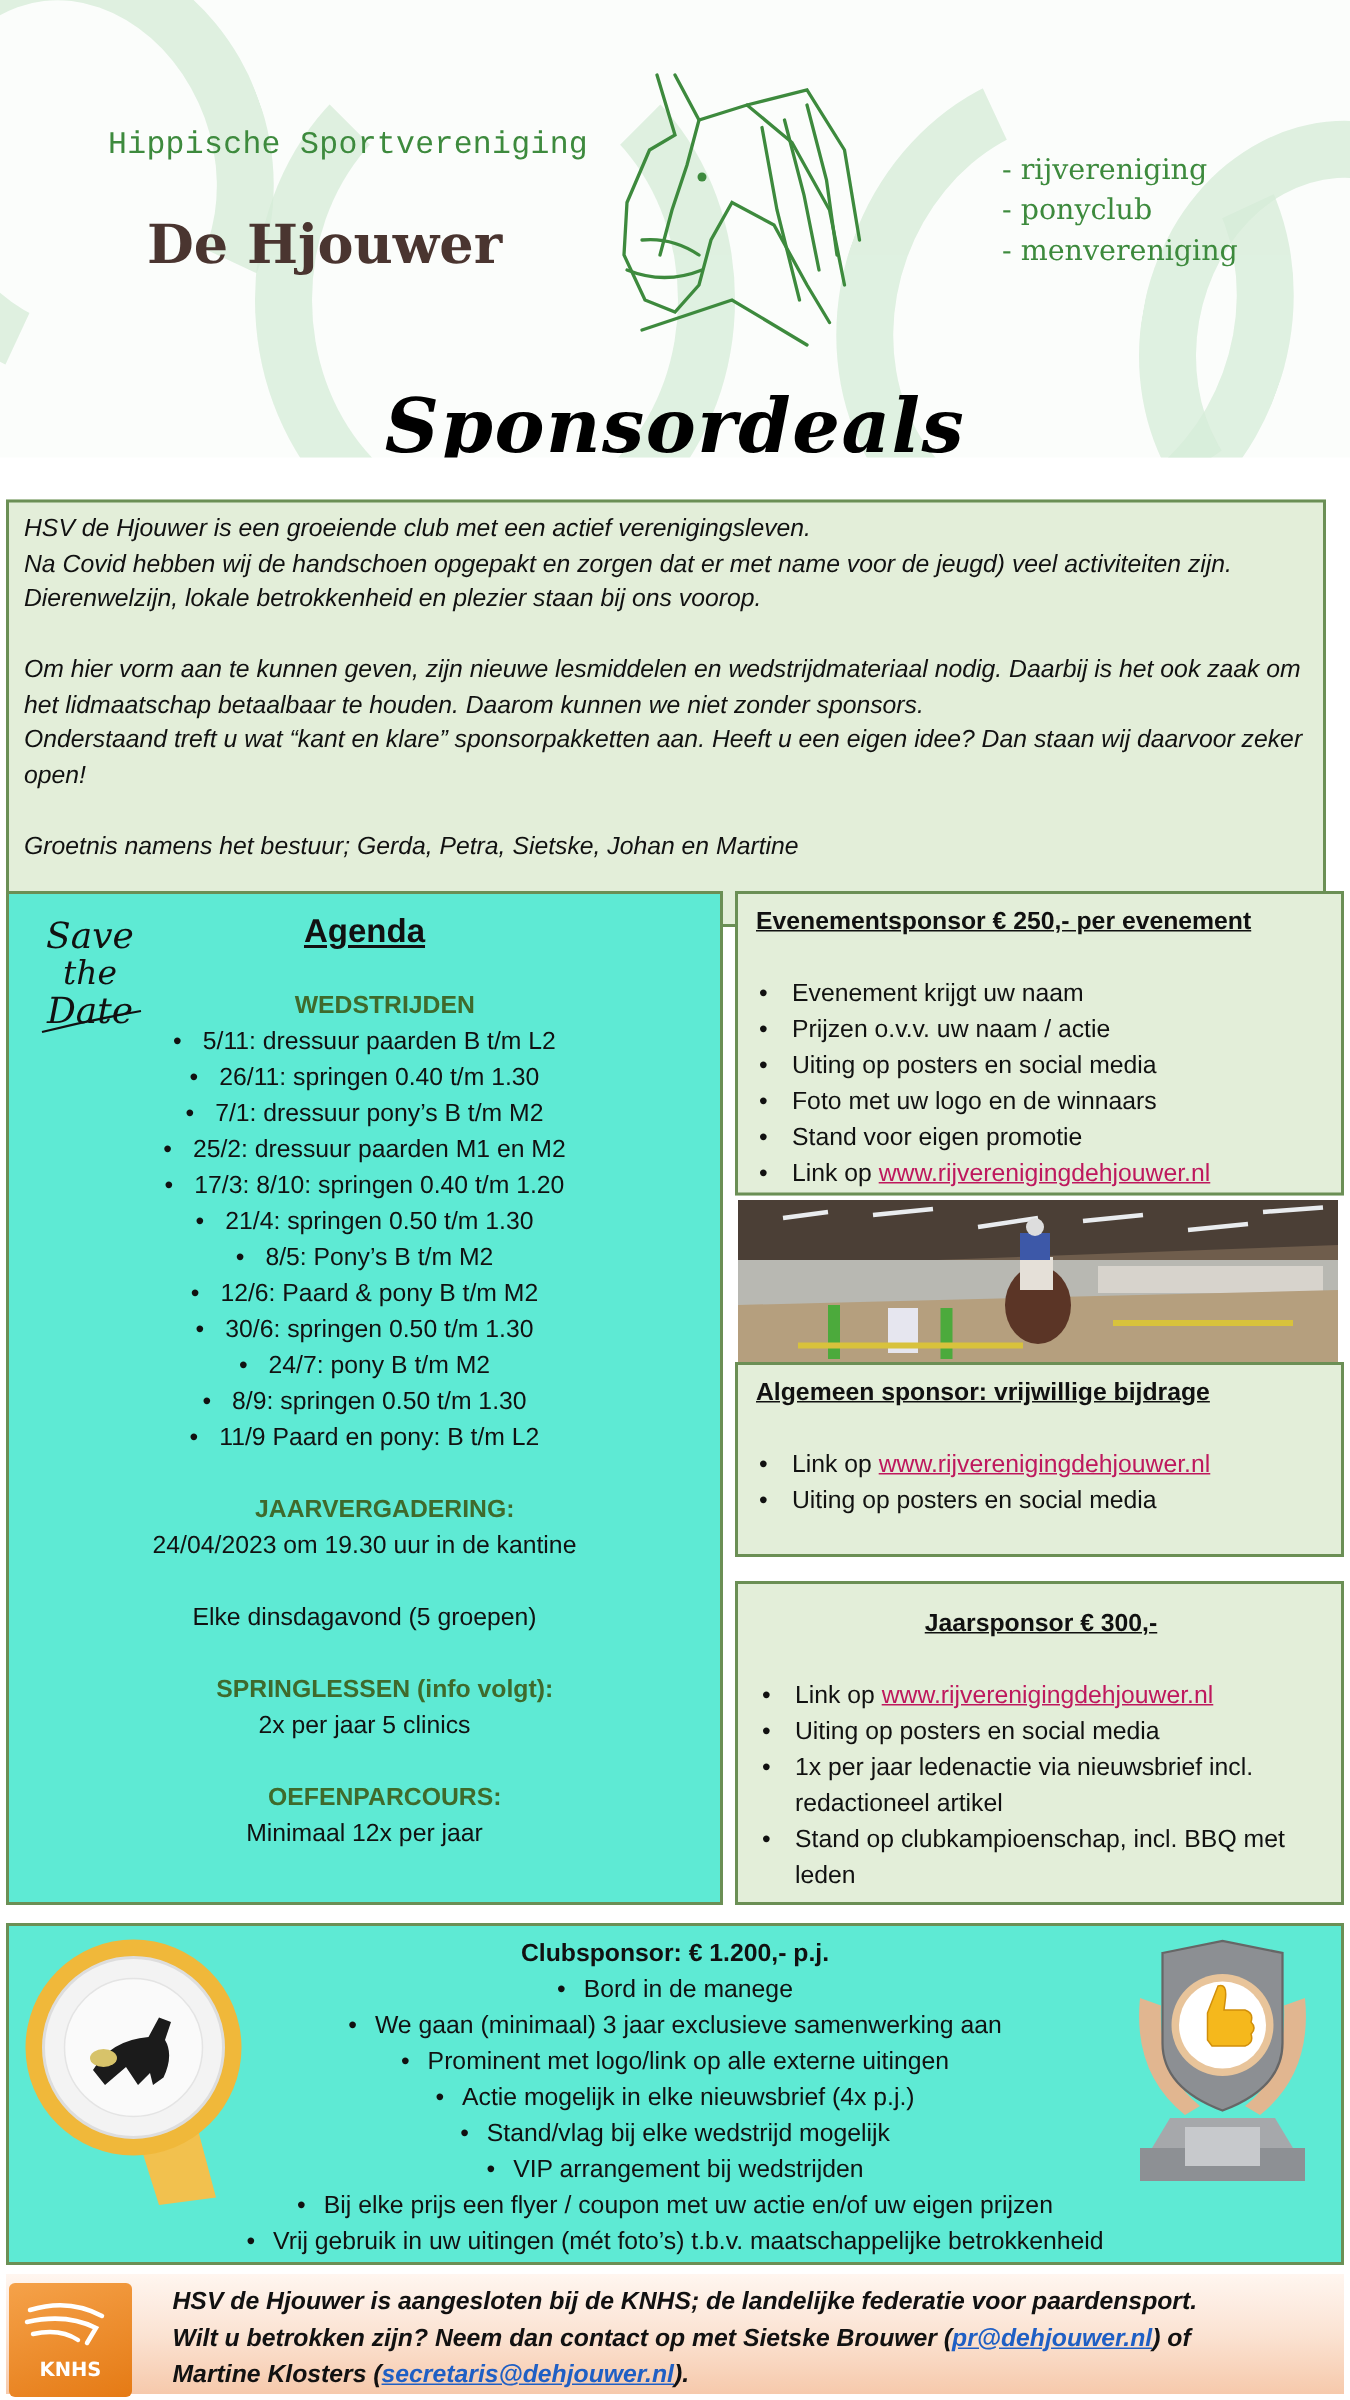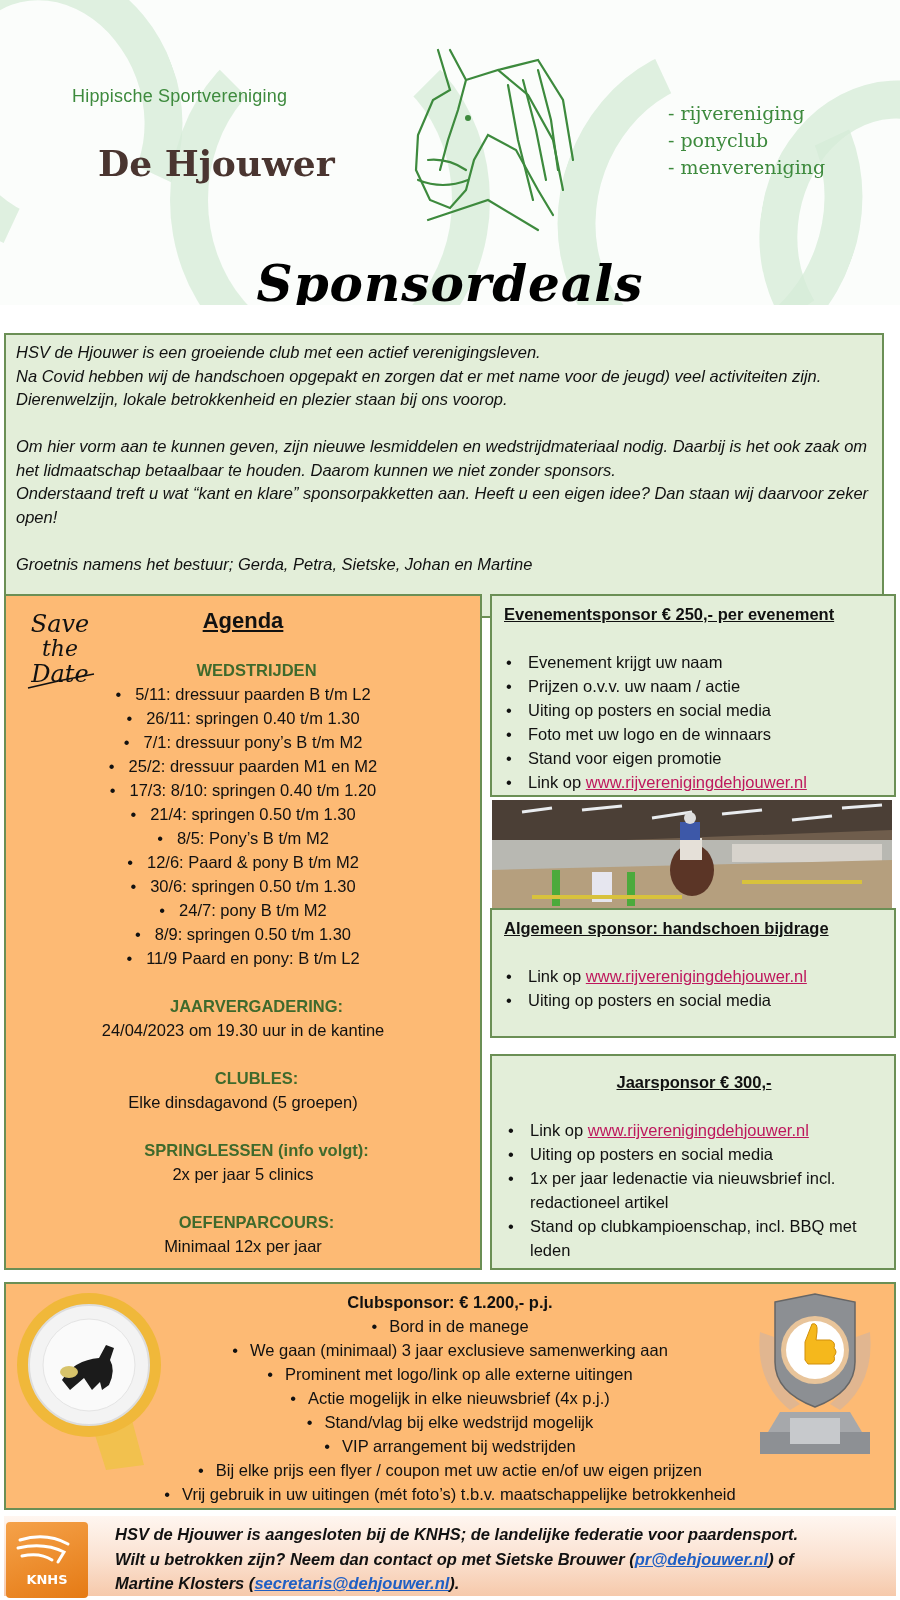--- a/index.html
+++ b/index.html
@@ -6,30 +6,30 @@
   html, body { width: 900px; height: 1600px; background: #ffffff; overflow: hidden; }
   body { position: relative; font-family: "Liberation Sans", "DejaVu Sans", sans-serif; color: #111; }
 
   
   #header { position: absolute; left: 0; top: 0; width: 900px; height: 305px; background: #fbfdfb; overflow: hidden; }
   .shoe { position: absolute; border: 38px solid #d6ecd8; border-bottom-color: transparent; border-radius: 50%; opacity: 0.75; }
   .shoe.s1 { left: -80px; top: -40px; width: 260px; height: 300px; transform: rotate(-20deg); }
   .shoe.s2 { left: 170px; top: 20px; width: 320px; height: 360px; transform: rotate(180deg); }
   .shoe.s3 { left: 560px; top: 40px; width: 300px; height: 340px; transform: rotate(200deg); }
   .shoe.s4 { left: 760px; top: 80px; width: 260px; height: 300px; transform: rotate(10deg); }
-  #club-line1 { position: absolute; left: 72px; top: 86px; font-family: Liberation Sans, sans-serif; font-size: 18px; color: #3d8a3d; letter-spacing: 0.2px; }
+  #club-line1 { position: absolute; left: 72px; top: 86px; font-family: Liberation Mono, monospace; font-size: 21px; color: #3d8a3d; letter-spacing: 0.2px; }
   #club-name { position: absolute; left: 98px; top: 142px; font-family: "DejaVu Serif", serif; font-size: 36px; color: #4a3530; font-weight: bold; }
   #horse-head { position: absolute; left: 388px; top: 40px; width: 200px; height: 200px; }
   #club-types { position: absolute; left: 668px; top: 100px; font-family: "DejaVu Serif", serif; font-size: 19px; color: #3d8a3d; line-height: 27px; }
   #page-title { position: absolute; left: 0; width: 900px; top: 254px; text-align: center; font-family: "DejaVu Serif", serif; font-style: italic; font-weight: bold; font-size: 50px; color: #000; letter-spacing: 1px; }
 
   
   .box { position: absolute; border: 2px solid #6b8f55; }
   .green { background: #e3eed9; }
-  .white { background: #fdba74; }
+  .white { background: #5eead4; }
 
   
   #intro { left: 4px; top: 333px; width: 880px; height: 285px; padding: 6px 10px; font-style: italic; font-size: 16.5px; line-height: 23.5px; color: #111; }
   #intro p { margin: 0; }
   #intro .gap { height: 23.5px; }
 
   
   #agenda { left: 4px; top: 594px; width: 478px; height: 676px; text-align: center; font-size: 16.5px; line-height: 24px; }
   #save-date { position: absolute; left: 14px; top: 12px; width: 80px; height: 84px; }
   #agenda-title { margin-top: 10px; font-size: 22px; font-weight: bold; text-decoration: underline; line-height: 30px; }
@@ -140,21 +140,20 @@
       <li>24/7: pony B t/m M2</li>
       <li>8/9: springen 0.50 t/m 1.30</li>
       <li>11/9 Paard en pony: B t/m L2</li>
     </ul>
 
   <div class="ag-sec">
     <div class="ag-head">JAARVERGADERING:</div>
     <div>24/04/2023 om 19.30 uur in de kantine</div>
   </div>
   <div class="ag-sec">
-    <div class="ag-head">CLUBLES:</div>
     <div>Elke dinsdagavond (5 groepen)</div>
   </div>
   <div class="ag-sec">
     <div class="ag-head">SPRINGLESSEN (info volgt):</div>
     <div>2x per jaar 5 clinics</div>
   </div>
   <div class="ag-sec">
     <div class="ag-head">OEFENPARCOURS:</div>
     <div>Minimaal 12x per jaar</div>
   </div>
@@ -191,21 +190,21 @@
   <rect x="135" y="72" width="8" height="34" fill="#4caa3c"></rect>
   <rect x="40" y="95" width="150" height="4" fill="#d8c23c"></rect>
   <rect x="250" y="80" width="120" height="4" fill="#d8c23c"></rect>
   <ellipse cx="200" cy="70" rx="22" ry="26" fill="#5b3526"></ellipse>
   <rect x="188" y="38" width="22" height="22" fill="#e5e0d8"></rect>
   <rect x="188" y="22" width="20" height="18" fill="#3d58a8"></rect>
   <circle cx="198" cy="18" r="6" fill="#ddd"></circle>
 </svg>
 
 <div id="algemeen" class="box green sp-box">
-  <div class="sp-title">Algemeen sponsor: handschoen bijdrage</div>
+  <div class="sp-title">Algemeen sponsor: vrijwillige bijdrage</div>
   <ul class="sp-list">
     <li><span>Link op </span><a class="link" href="#">www.rijverenigingdehjouwer.nl</a></li>
     <li>Uiting op posters en social media</li>
   </ul>
 </div>
 
 <div id="jaar" class="box green sp-box">
   <div class="sp-title">Jaarsponsor € 300,-</div>
   <ul class="sp-list">
     <li><span>Link op </span><a class="link" href="#">www.rijverenigingdehjouwer.nl</a></li>

